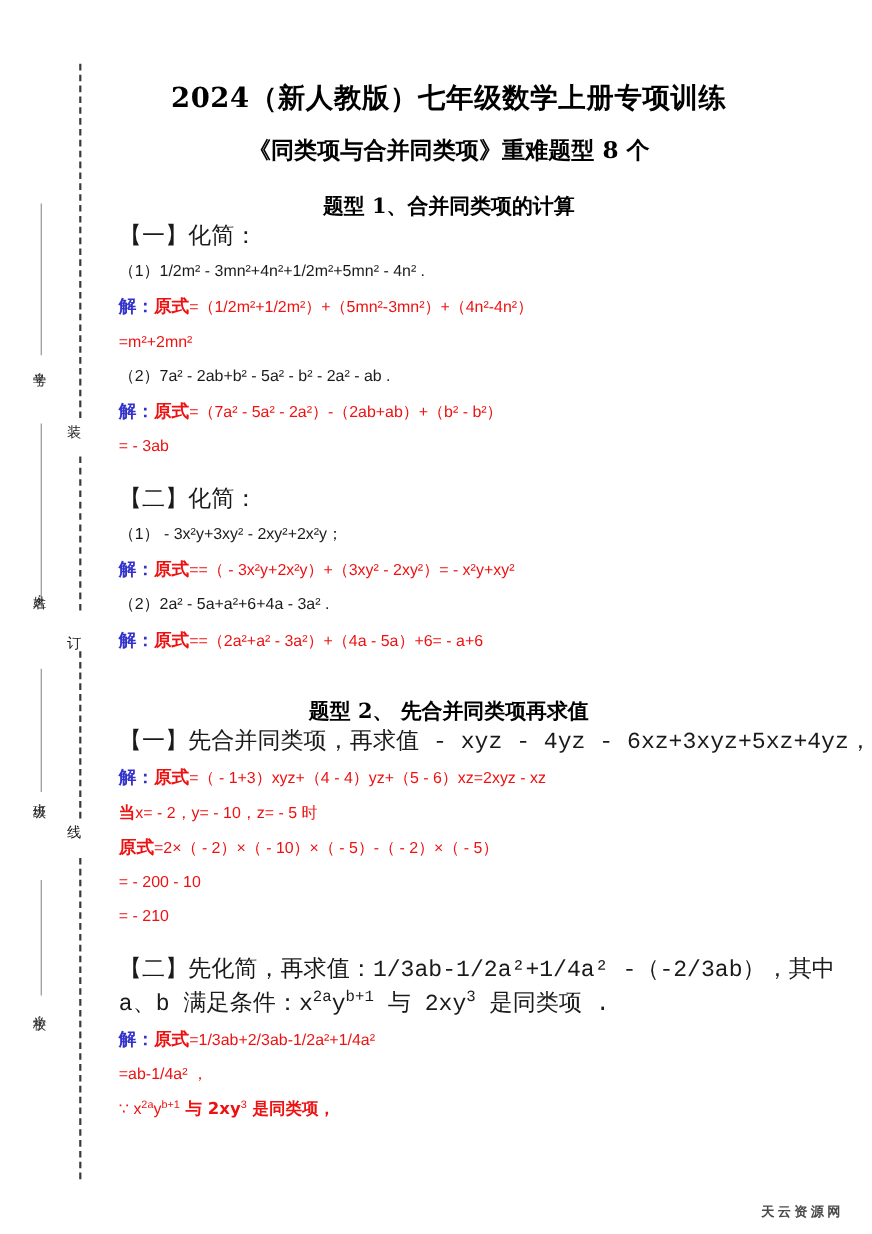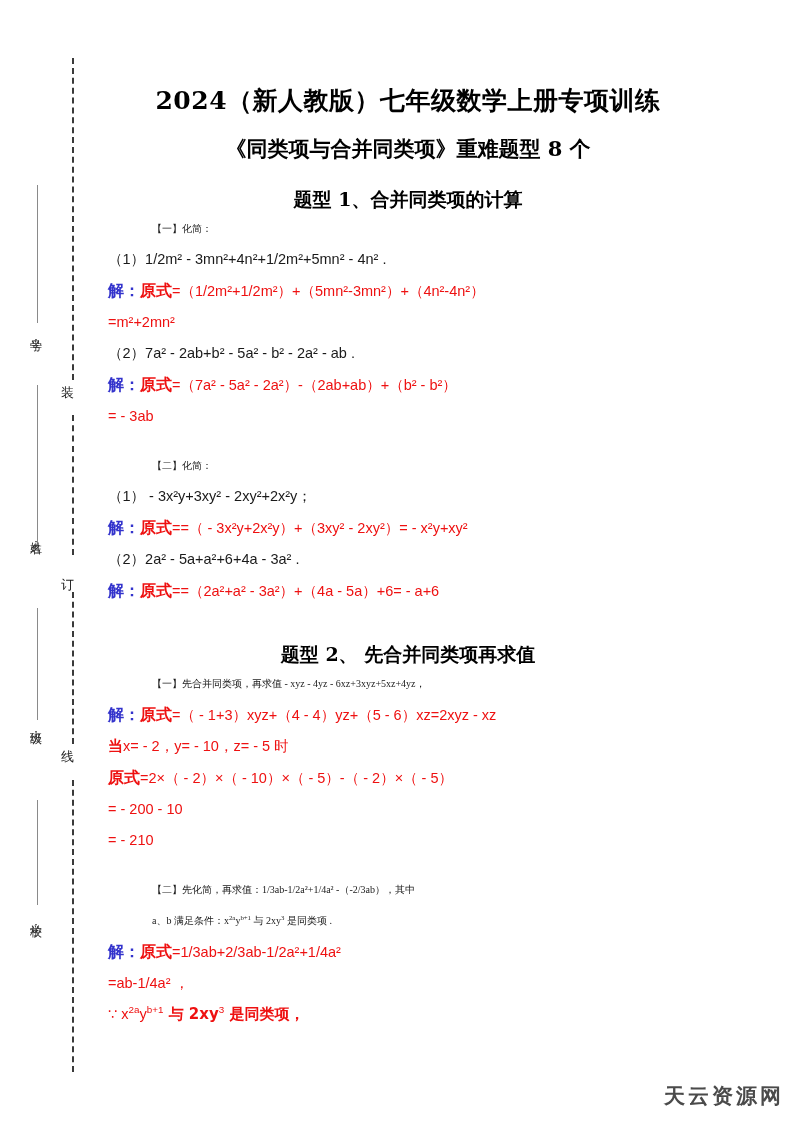--- a/index.html
+++ b/index.html
@@ -68,21 +68,21 @@
     color: #1a1a1a;
   }
   #bchar-zhuang { top: 384px; }
   #bchar-ding   { top: 576px; }
   #bchar-xian   { top: 748px; }
 
   
   #content {
     position: absolute;
     left: 108px;
-    top: 12px;
+    top: 0;
     width: 600px;
   }
 
   .doc-title {
     font-family: "DejaVu Serif", "Liberation Serif", serif;
     font-weight: bold;
     text-align: center;
     color: #000;
   }
   #title-main {
@@ -105,55 +105,54 @@
 
   .line {
     font-size: 14.5px;
     line-height: 31px;
     white-space: nowrap;
     color: #1a1a1a;
   }
 
   .q-head { font-size: 15px; }
   .cn {
-    font-family: Liberation Serif, serif;
-    font-size: 10px;
-    margin-left: 44px;
+    font-family: Liberation Mono, monospace;
+    font-size: 21px;
   }
   .solve-label {
     color: #3333cc;
     font-weight: bold;
     font-size: 16px;
     font-family: "DejaVu Sans", "Liberation Sans", sans-serif;
   }
   .red { color: #ee1111; }
   .red-bold {
     color: #ee1111;
     font-weight: bold;
     font-size: 16px;
-    font-family: Liberation Serif, serif;
+    font-family: Liberation Mono, monospace;
   }
   .red-cn {
     color: #ee1111;
     font-weight: bold;
     font-family: "DejaVu Sans", "Liberation Sans", sans-serif;
     font-size: 15px;
   }
   .gap-md { height: 18px; }
 
   sup { font-size: 0.68em; vertical-align: super; line-height: 0; }
 
   
   #watermark {
     position: absolute;
-    right: 9px;
+    right: 26px;
     bottom: 12px;
     font-family: "DejaVu Sans", "Liberation Sans", sans-serif;
     font-weight: bold;
-    font-size: 21px;
+    font-size: 12px;
     color: #4a4a4a;
     letter-spacing: 3px;
   }
 </style>
 </head>
 <body>
 
 <div id="binding-margin">
   <div class="solid-rule" id="solid-rule-a"></div>
   <div class="solid-rule" id="solid-rule-b"></div>

